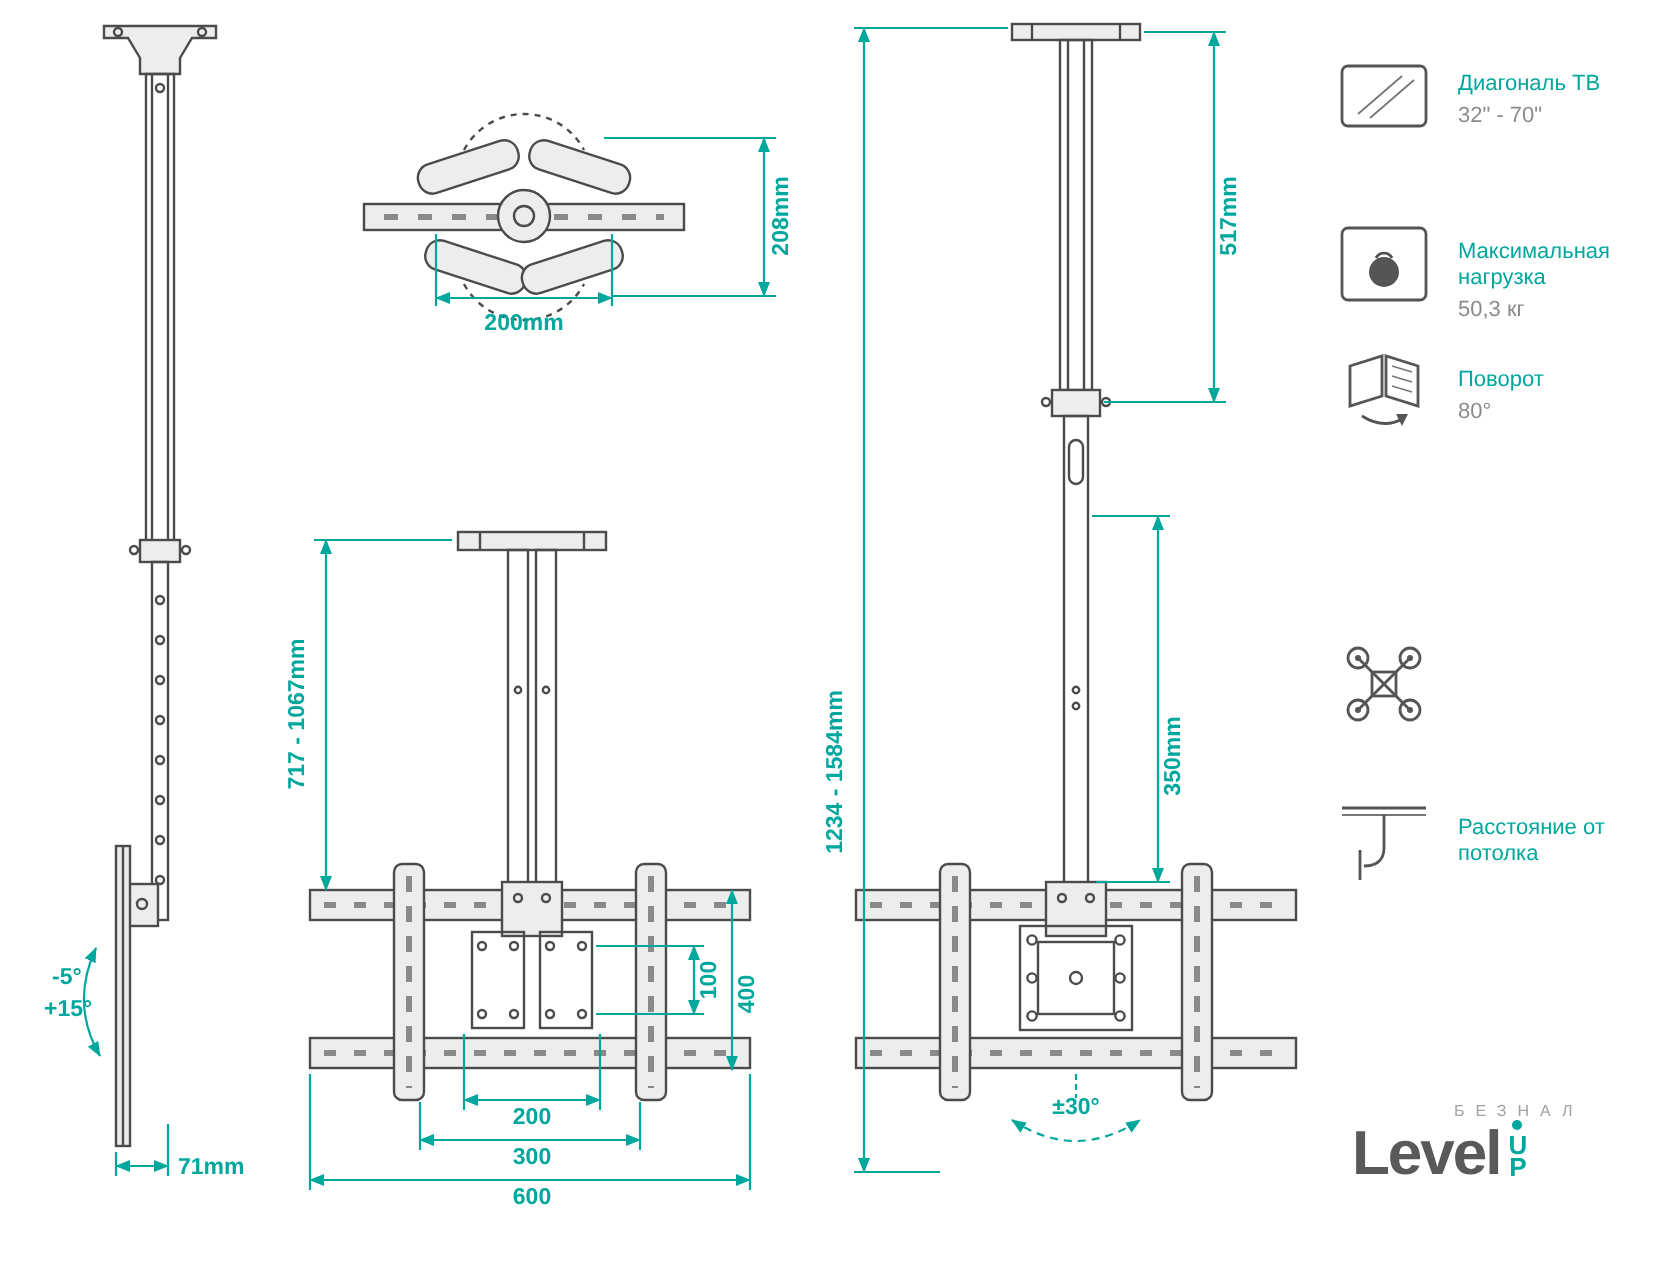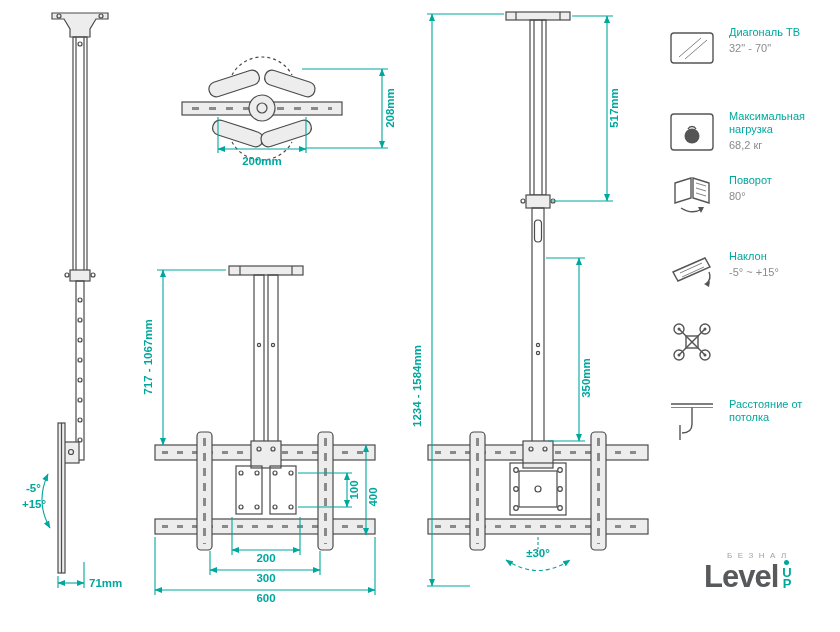--- a/index.html
+++ b/index.html
@@ -20,30 +20,30 @@
   .dim { stroke: #00A79D; stroke-width: 1.1; fill: none; }
   .dimtext {
     fill: #00A79D; font-size: 11.5px; font-weight: bold;
     font-family: "Liberation Sans", sans-serif;
   }
 
   
   .spec-col { position: absolute; left: 664px; top: 0; width: 176px; height: 632px; }
   .spec-row { position: absolute; left: 4px; display: flex; gap: 11px; align-items: flex-start; }
   .spec-icon { flex: 0 0 50px; width: 50px; }
-  .spec-text { width: 104px; }
+  .spec-text { width: 104px; margin-top: 10px; }
   .spec-title { color: #00A79D; font-size: 11px; line-height: 1.2; width: 88px; }
   .spec-value { color: #8b8b8b; font-size: 11px; line-height: 1.3; margin-top: 2px; white-space: pre-line; }
   .icon-stroke { stroke: #555555; stroke-width: 1.4; fill: none; }
   .icon-thin   { stroke: #777777; stroke-width: 0.9; fill: none; }
 
   
   .logo { position: absolute; left: 676px; top: 551px; width: 150px; }
   .logo-tagline { color: #a2a2a2; font-size: 8px; letter-spacing: 5.5px; margin-left: 27px; padding-left: 24px; }
-  .logo-row { display: flex; align-items: flex-start; margin-top: 1px; margin-left: 28px; }
+  .logo-row { display: flex; align-items: flex-start; margin-top: 1px; }
   .logo-name { color: #58595b; font-size: 31px; font-weight: bold; line-height: 1; letter-spacing: -1px; }
   .logo-up { display: flex; flex-direction: column; align-items: center;
              color: #00A79D; font-weight: bold; font-size: 13px; line-height: 0.85;
              margin-left: 4px; margin-top: -1px; }
   .logo-dot { width: 5px; height: 5px; border-radius: 50%; background: #00A79D; margin-bottom: 2px; }
 </style>
 </head>
 <body>
 
 <svg id="diagram-svg" width="664" height="632" viewBox="0 0 664 632">
@@ -263,21 +263,21 @@
   <div class="spec-row" style="top:110px">
     <div class="spec-icon">
       <svg width="48" height="44" viewBox="0 0 48 44">
         <rect x="3" y="4" width="42" height="36" rx="3" class="icon-stroke"></rect>
         <path d="M20,19 a4.5,4.5 0 0 1 8,0" class="icon-stroke"></path>
         <circle cx="24" cy="26" r="7.5" fill="#555555"></circle>
       </svg>
     </div>
     <div class="spec-text">
       <div class="spec-title">Максимальная нагрузка</div>
-      <div class="spec-value">68,2 кг</div>
+      <div class="spec-value">50,3 кг</div>
     </div>
   </div>
 
   <div class="spec-row" style="top:174px">
     <div class="spec-icon">
       <svg width="48" height="44" viewBox="0 0 48 44">
         <path d="M7,9 L23,4 L23,24 L7,29 z" class="icon-stroke"></path>
         <path d="M41,9 L25,4 L25,24 L41,29 z" class="icon-stroke"></path>
         <line x1="28" y1="9" x2="38" y2="12" class="icon-thin"></line>
         <line x1="28" y1="14" x2="38" y2="17" class="icon-thin"></line>
@@ -285,35 +285,20 @@
         <path d="M13,34 Q24,41 34,35" class="icon-stroke"></path>
         <polygon points="36,33 30,33 33,39" fill="#555555"></polygon>
       </svg>
     </div>
     <div class="spec-text">
       <div class="spec-title">Поворот</div>
       <div class="spec-value">80°</div>
     </div>
   </div>
 
-  <div class="spec-row" style="top:250px">
-    <div class="spec-icon">
-      <svg width="48" height="44" viewBox="0 0 48 44">
-        <path d="M5,22 L37,8 L42,17 L10,31 z" class="icon-stroke"></path>
-        <line x1="12" y1="23" x2="34" y2="13" class="icon-thin"></line>
-        <line x1="14" y1="27" x2="36" y2="17" class="icon-thin"></line>
-        <path d="M41,22 q3,7 -3,12" class="icon-stroke"></path>
-        <polygon points="36,34 42,31 41,37" fill="#555555"></polygon>
-      </svg>
-    </div>
-    <div class="spec-text">
-      <div class="spec-title">Наклон</div>
-      <div class="spec-value">-5° ~ +15°</div>
-    </div>
-  </div>
 
   <div class="spec-row" style="top:320px">
     <div class="spec-icon">
       <svg width="48" height="44" viewBox="0 0 48 44">
         <line x1="24" y1="22" x2="11" y2="9" class="icon-stroke"></line>
         <line x1="24" y1="22" x2="37" y2="9" class="icon-stroke"></line>
         <line x1="24" y1="22" x2="11" y2="35" class="icon-stroke"></line>
         <line x1="24" y1="22" x2="37" y2="35" class="icon-stroke"></line>
         <circle cx="11" cy="9" r="5" class="icon-stroke"></circle>
           <circle cx="11" cy="9" r="1.5" fill="#555555"></circle>

